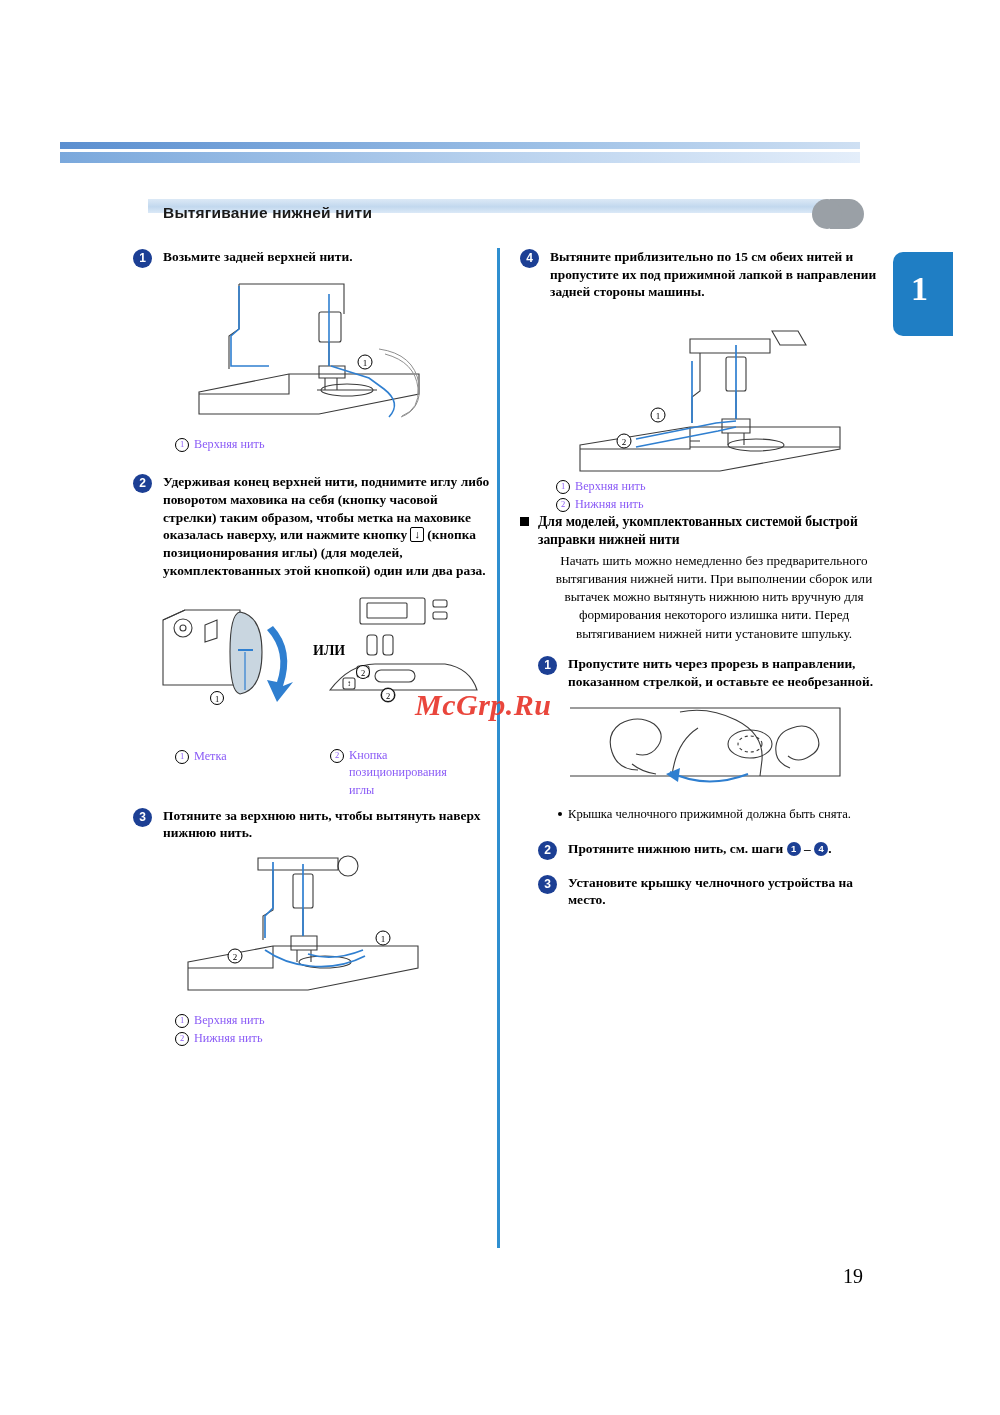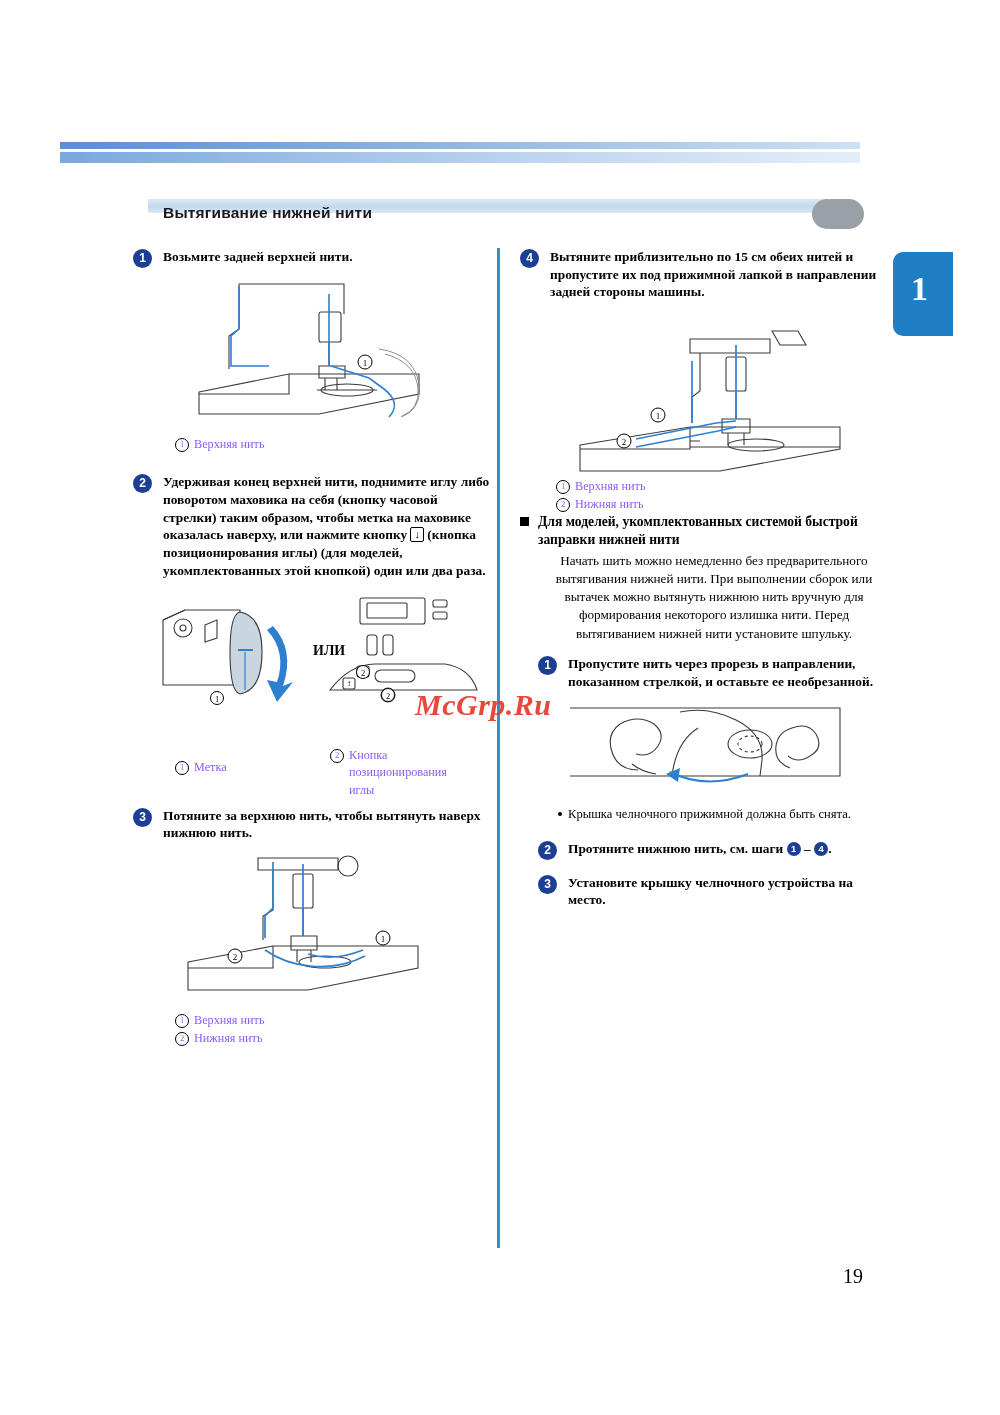--- a/index.html
+++ b/index.html
@@ -186,21 +186,21 @@
         <text x="218" y="85.5" font-size="8.5" text-anchor="middle" font-family="Liberation Serif, serif">2</text>
         <circle cx="243" cy="105" r="6.5" fill="#fff" stroke="#000"></circle>
         <text x="243" y="108.5" font-size="8.5" text-anchor="middle" font-family="Liberation Serif, serif">2</text>
         <circle cx="72" cy="108" r="6.5" fill="#fff" stroke="#000"></circle>
         <text x="72" y="111.5" font-size="8.5" text-anchor="middle" font-family="Liberation Serif, serif">1</text>
         <path d="M100 62 L100 100" stroke="#2f7fd0" stroke-width="1.2" fill="none"></path>
       </svg>
     </div>
 
     <div class="caption" style="margin-left:42px;margin-top:2px;position:relative;height:52px;">
-      <div style="position:absolute;left:0;top:12px;">
+      <div style="position:absolute;left:0;top:1px;">
         <span class="cnum">1</span><span>Метка</span>
       </div>
       <div style="position:absolute;left:155px;top:0;width:130px;">
         <span class="cnum">2</span><span style="display:inline-block;width:92px;vertical-align:top;">Кнопка позиционирования иглы</span>
       </div>
     </div>
 
     <div class="step" style="margin-top:8px;">
       <div class="bullet">3</div>
       <div class="stext">Потяните за верхнюю нить, чтобы вытянуть наверх нижнюю нить.</div>

